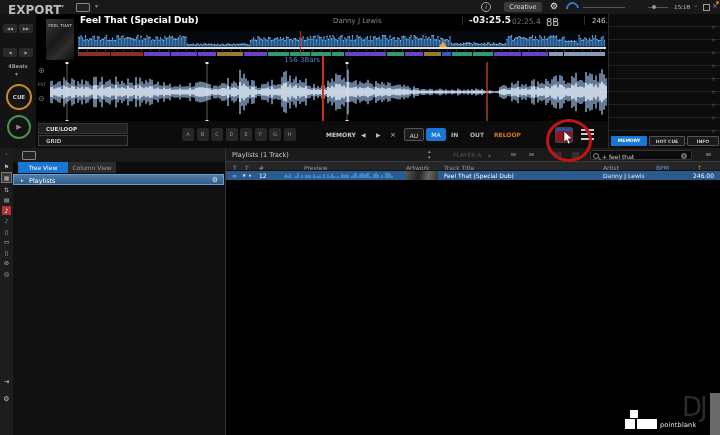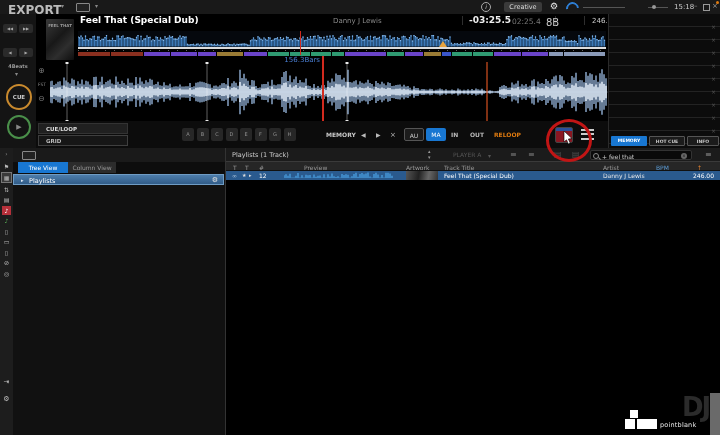--- a/index.html
+++ b/index.html
@@ -12,21 +12,21 @@
   .monitor{position:absolute;left:76px;top:3px;width:12px;height:7px;border:1px solid #888;background:#222;border-radius:1px;}
   .info-ic{position:absolute;left:481px;top:2px;width:8px;height:8px;border:1px solid #aaa;border-radius:50%;
     color:#ccc;font-size:6px;text-align:center;line-height:8px;font-style:italic;}
   .creative{position:absolute;left:504px;top:2px;width:38px;height:10px;background:#3a3a3a;border:none;border-radius:2px;
     color:#ddd;font-size:6.5px;line-height:10px;text-align:center;padding:0;font-family:inherit;}
   .gear-top{position:absolute;left:550px;top:1px;color:#e8e8e8;font-size:9px;}
   .knob{position:absolute;left:566px;top:2px;width:9px;height:9px;border-radius:50%;border:2px solid #1a1a1a;
     border-top-color:#2d7dd2;border-left-color:#2d7dd2;transform:rotate(40deg);}
   .sl-line{position:absolute;top:7px;height:1px;background:#555;}
   .sl-dot{position:absolute;top:5px;width:4px;height:4px;border-radius:50%;background:#999;}
-  .clock{position:absolute;left:674px;top:3px;font-size:7px;color:#ccc;}
+  .clock{position:absolute;left:674px;top:3px;font-size:7px;color:#ccc;font-family:Liberation Serif, serif;}
   .wc{position:absolute;top:2px;color:#999;font-size:7px;}
   .wc-box{position:absolute;left:703px;top:4px;width:5px;height:5px;border:1px solid #999;}
   .notif{position:absolute;left:716px;top:1px;width:3px;height:3px;border-radius:50%;background:#e07b10;}
   
   .deck{position:absolute;left:0;top:14px;width:720px;height:134px;background:#000;}
   .deckleft{position:absolute;left:0;top:0;width:36px;height:134px;background:#141414;}
   .dl-btn{position:absolute;width:14px;height:9px;background:#2a2a2a;border-radius:2px;color:#aaa;
     font-size:4px;text-align:center;line-height:9px;}
   .beats{position:absolute;left:0;top:49px;width:36px;text-align:center;font-size:5px;color:#999;font-weight:bold;}
   .cuebtn{position:absolute;left:6px;top:70px;width:22px;height:22px;border-radius:50%;border:2px solid #c98a2e;
@@ -103,21 +103,21 @@
   .colrow{position:absolute;left:0;top:13px;width:495px;height:10px;background:#262626;border-top:1px solid #3a3a3a;
     border-bottom:1px solid #111;box-sizing:border-box;}
   .col{position:absolute;top:1.5px;font-size:6px;color:#999;}
   .trow{position:absolute;left:0;top:23px;width:495px;height:9px;background:#2a5a8e;}
   .tc{position:absolute;top:1px;font-size:6px;color:#fff;}
   .art-thumb{position:absolute;left:180px;top:0;width:32px;height:9px;
     background:linear-gradient(100deg,#555,#222 40%,#666 70%,#333);}
   
   .sq{position:absolute;background:#fff;}
   .pblogo{position:absolute;left:660px;top:421px;font-size:6.5px;color:#e8e8e8;letter-spacing:0.2px;}
-  .djlogo{position:absolute;left:682px;top:392px;font-size:26px;font-weight:bold;color:#2b2b2b;letter-spacing:-2px;}
+  .djlogo{position:absolute;left:682px;top:392px;font-size:26px;font-weight:normal;color:#2b2b2b;letter-spacing:-2px;}
   .djbar{position:absolute;left:710px;top:393px;width:10px;height:42px;background:#6a6a6a;}
 </style>
 </head>
 <body>
 
 <div id="app">
 
   <div class="topbar">
     <span class="tb-txt" style="left:8px;font-weight:bold;">EXPORT</span>
     <span class="chev" style="left:61px;">▾</span>

